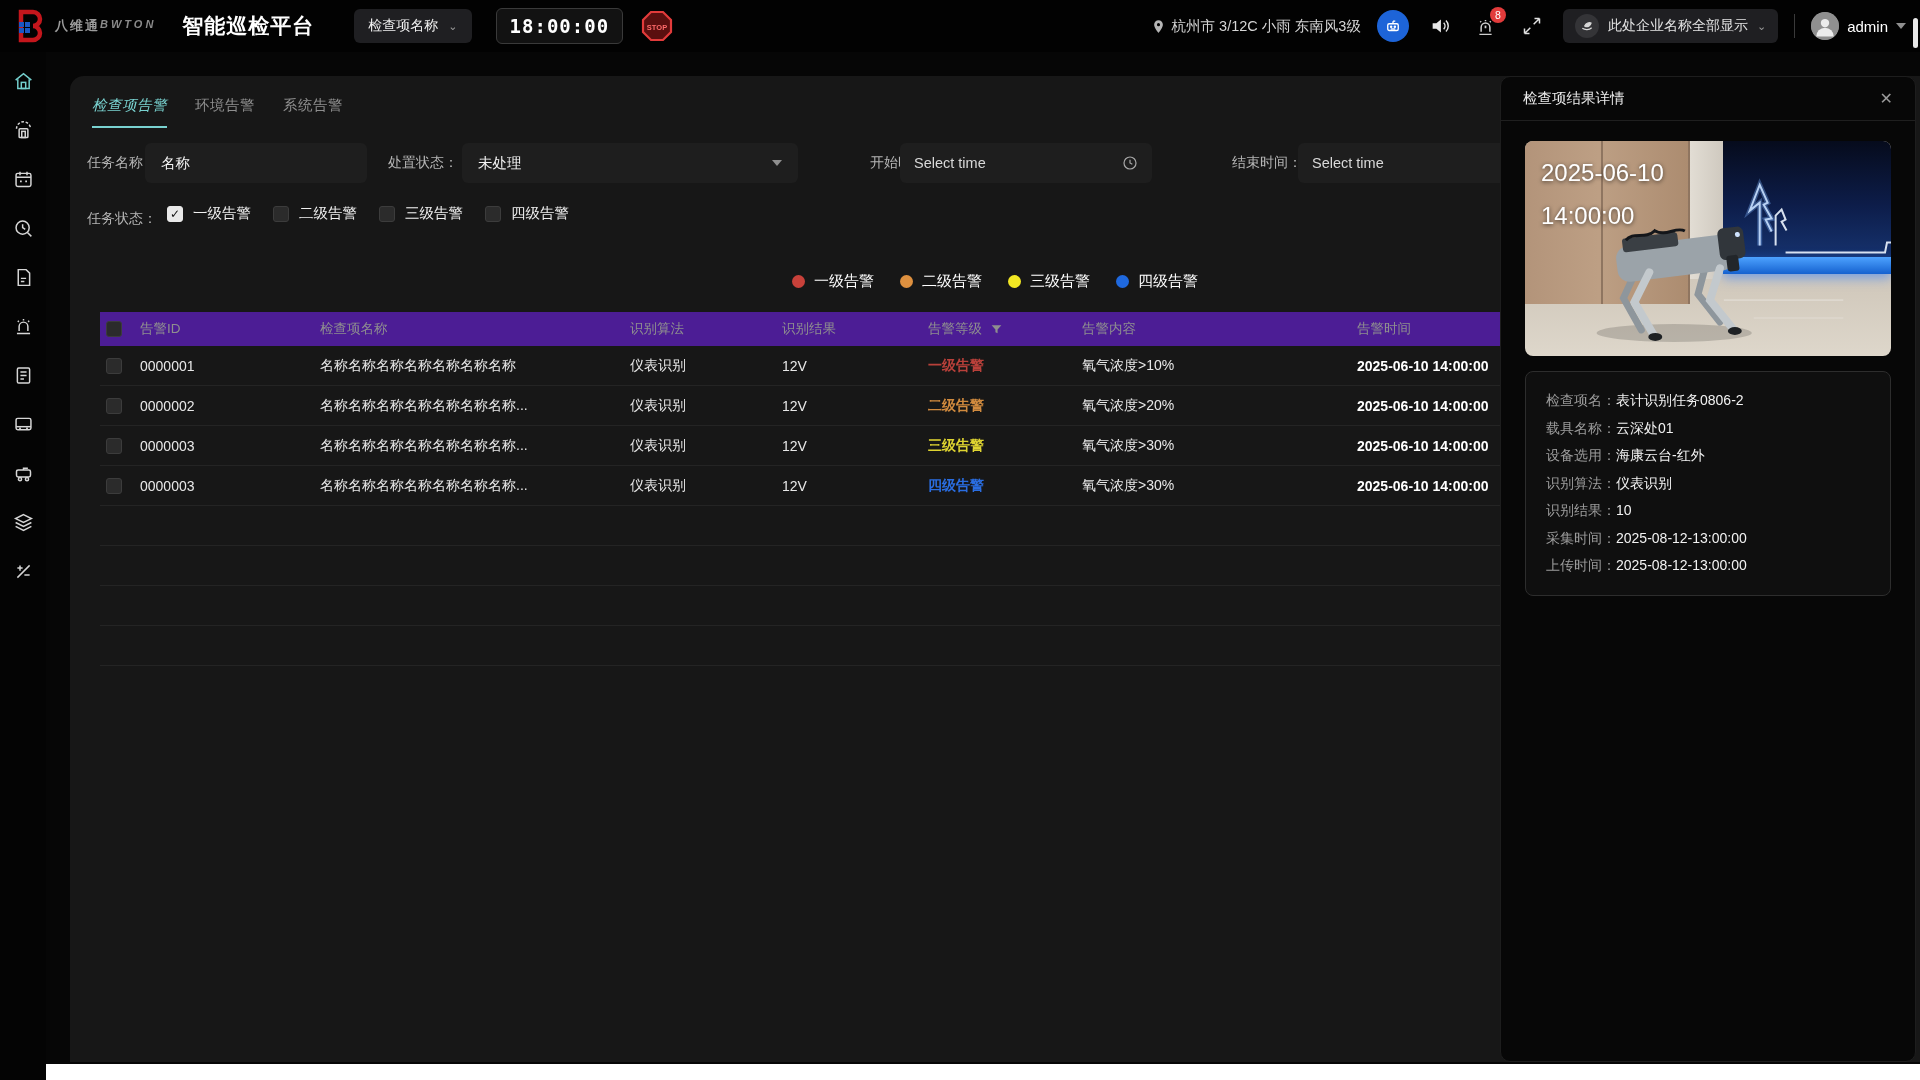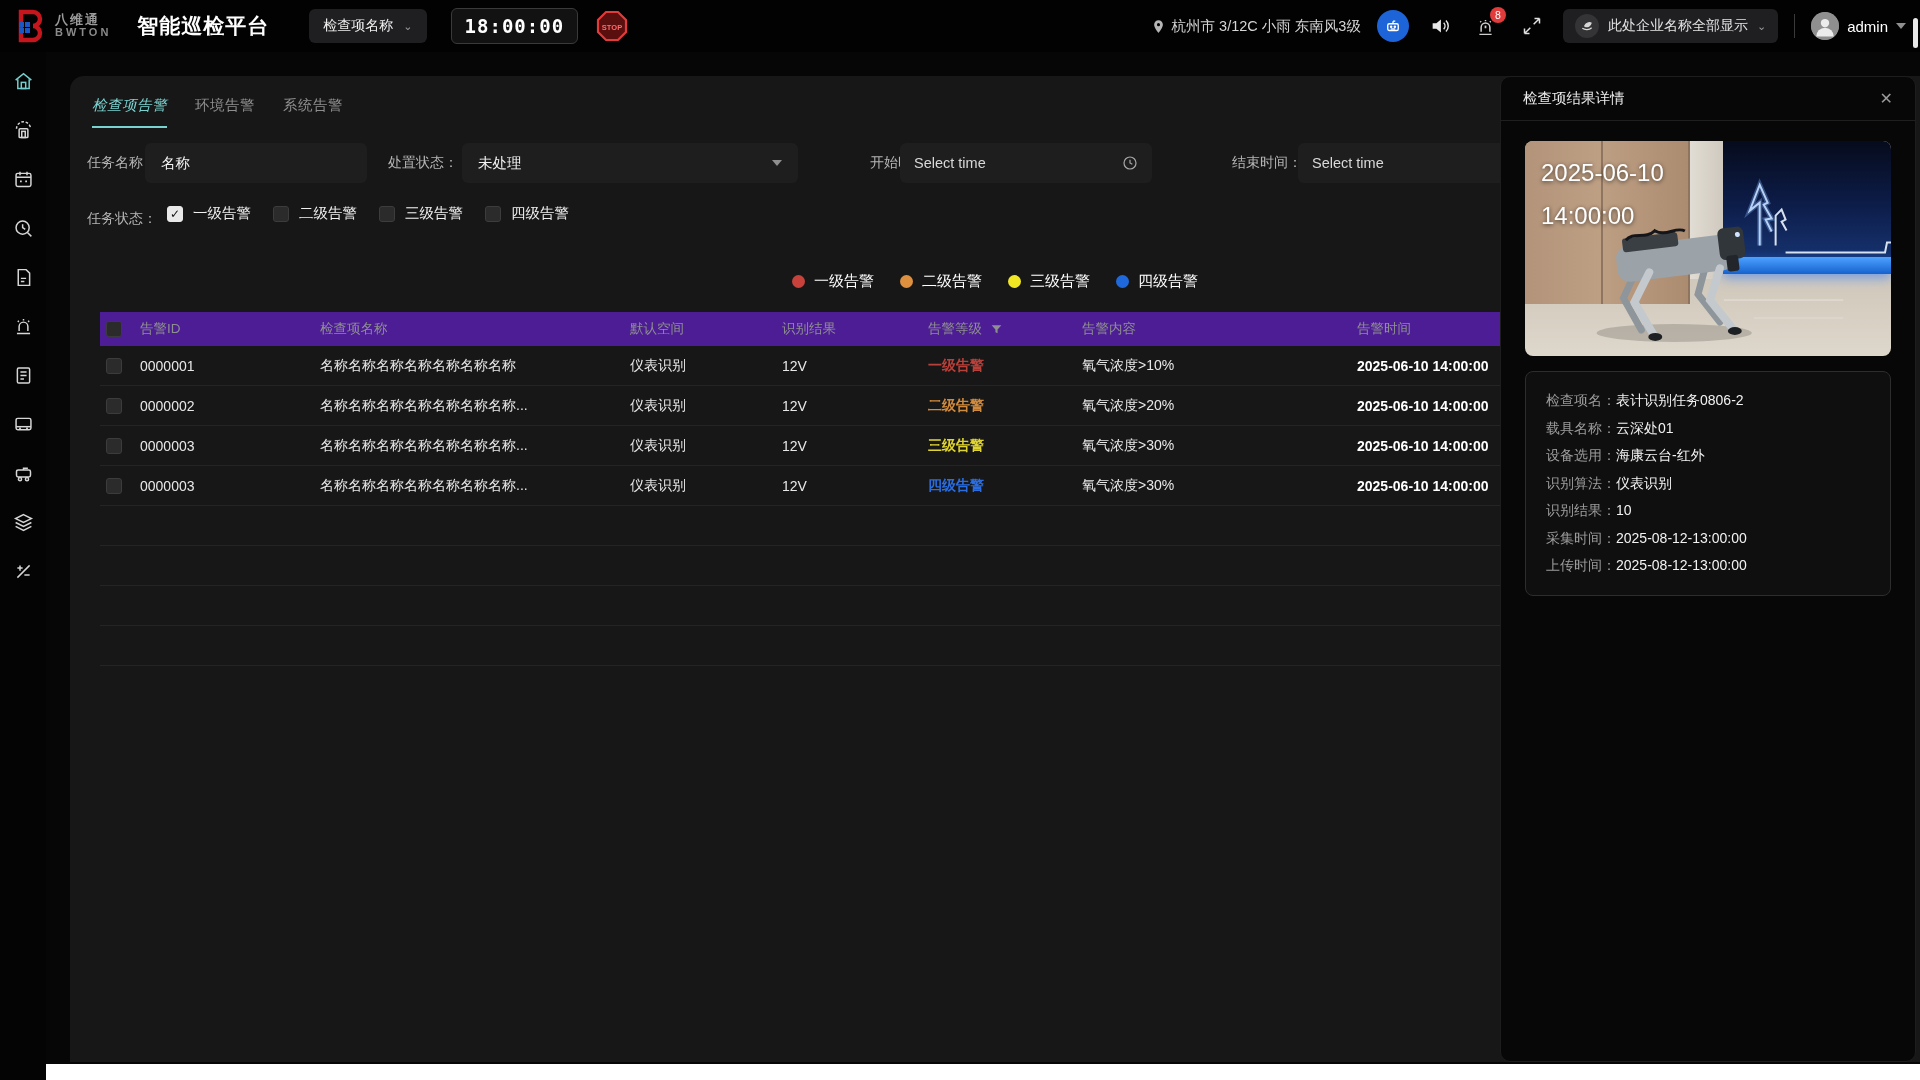--- a/index.html
+++ b/index.html
@@ -1,23 +1,23 @@
 <!DOCTYPE html>
 <html><head>
 <meta charset="utf-8">
 <style>
   * { margin:0; padding:0; box-sizing:border-box; }
   html,body { width:1920px; height:1080px; background:#ffffff; font-family:"Liberation Sans","DejaVu Sans",sans-serif; overflow:hidden; }
   .app { position:absolute; left:0; top:0; width:1920px; height:1064px; background:#060606; }
   
   .header { position:absolute; top:0; left:0; width:1920px; height:52px; background:#020202; display:flex; align-items:center; padding:0 14px; z-index:6; }
   .logo { display:flex; align-items:center; gap:7px; }
-  .logo-text { display:flex; flex-direction:column; line-height:1.05; }
+  .logo-text { display:flex; flex-direction:row; line-height:1.05; }
   .logo-cn { color:#9b9b9b; font-size:13px; font-weight:bold; letter-spacing:2px; }
-  .logo-en { color:#8a8a8a; font-size:11px; font-weight:bold; letter-spacing:3px; }
+  .logo-en { color:#8a8a8a; font-size:11px; font-weight:bold; letter-spacing:3px;font-style:italic; }
   .app-title { margin-left:26px; color:#fff; font-size:21px; font-weight:bold; letter-spacing:1px; }
   .space-pill { margin-left:40px; height:34px; background:#1f1f22; border-radius:6px; display:flex; align-items:center; gap:10px; padding:0 14px; color:#f0f0f0; font-size:14px; cursor:pointer; }
   .caret { width:0; height:0; border-left:5px solid transparent; border-right:5px solid transparent; border-top:6px solid #8f8f8f; }
   .chev { color:#9a9a9a; font-size:11px; }
   .clock-box { margin-left:24px; height:36px; background:#121212; border:1px solid #3a3a3a; border-radius:6px; display:flex; align-items:center; padding:0 13px; color:#fff; font-family:"DejaVu Sans Mono",monospace; font-size:19px; font-weight:bold; letter-spacing:1px; }
   .stop-wrap { margin-left:18px; display:flex; align-items:center; }
   .spacer { flex:1; }
   .h-right { display:flex; align-items:center; gap:16px; }
   .loc { display:flex; align-items:center; gap:6px; color:#d6d6d6; font-size:14.5px; }
   .robot-btn { width:32px; height:32px; border-radius:50%; background:#1d64d8; display:flex; align-items:center; justify-content:center; cursor:pointer; }
@@ -331,21 +331,21 @@
         </div>
     </div>
 
     <div class="table">
       <div class="t-head">
         <div class="cell-check">
             <span class="cbox"></span>
           </div>
         <div>告警ID</div>
         <div>检查项名称</div>
-        <div>默认空间</div>
+        <div>识别算法</div>
         <div>识别结果</div>
         <div class="lvl-head">
           <span>告警等级</span>
           <svg width="13" height="13" viewBox="0 0 24 24" fill="#8f8f8f">
               <path d="M3 4h18l-7 8v7l-4-2v-5z"></path>
             </svg>
         </div>
         <div>告警内容</div>
         <div>告警时间</div>
       </div>

